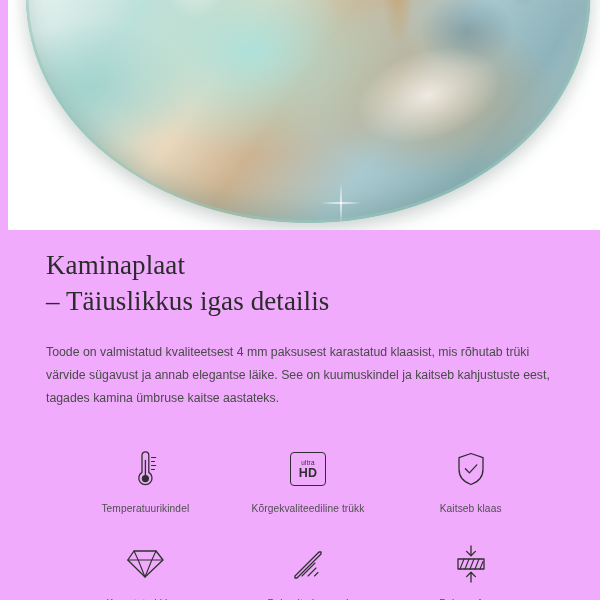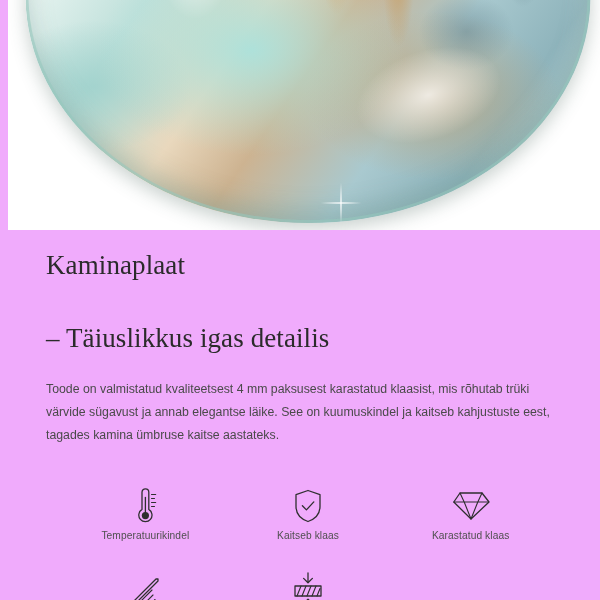--- a/index.html
+++ b/index.html
@@ -108,21 +108,20 @@
     margin: 0;
     font-family: "Liberation Serif", serif;
     font-weight: 400;
     font-size: 27px;
     line-height: 1.32;
     color: #2b2b2b;
     letter-spacing: 0.1px;
   }
   h1.title .line2 {
     display: block;
-    margin-top: 37px;
   }
   p.desc {
     margin: 22px 0 8px 0;
     font-size: 12.3px;
     line-height: 1.85;
     color: #4a4a4a;
     max-width: 535px;
   }
 
   
@@ -140,20 +139,21 @@
     justify-content: flex-start;
   }
   .feature-icon {
     width: 52px;
     height: 48px;
     display: flex;
     align-items: center;
     justify-content: center;
   }
   .feature-label {
+    margin-top: 10px;
     font-size: 10.2px;
     color: #4f4f4f;
     text-align: center;
     letter-spacing: 0.1px;
   }
   svg { display: block; }
   .stroke {
     fill: none;
     stroke: #2f2f2f;
     stroke-width: 1.3;
@@ -222,20 +222,29 @@
           <svg width="34" height="40" viewBox="0 0 34 40">
             <path class="stroke" d="M14 6.2a3.4 3.4 0 0 1 6.8 0v17.2a6.6 6.6 0 1 1-6.8 0z"></path>
             <path class="stroke" d="M17.4 11.5v15.4"></path>
             <circle class="fill-dark" cx="17.4" cy="29.6" r="3.6"></circle>
             <path class="stroke-thin" d="M23.5 8.5h4.2M23.5 12.5h3M23.5 16.5h4.2M23.5 20.5h3"></path>
           </svg>
         </div>
         <div class="feature-label">Temperatuurikindel</div>
       </div>
 
+      <div class="feature">
+        <div class="feature-icon">
+          <div class="hd-box">
+            <span class="hd-small">ultra</span>
+            <span class="hd-big">HD</span>
+          </div>
+        </div>
+        <div class="feature-label">Kõrgekvaliteediline trükk</div>
+      </div>
 
       <div class="feature">
         <div class="feature-icon">
           <svg width="36" height="40" viewBox="0 0 36 40">
             <path class="stroke" d="M18 4.5l12 4.2v11.6c0 7.4-5.1 12.8-12 15.2-6.9-2.4-12-7.8-12-15.2V8.7z"></path>
             <path class="stroke" d="M12.4 19.8l4 4.1 7.4-8"></path>
           </svg>
         </div>
         <div class="feature-label">Kaitseb klaas</div>
       </div>

